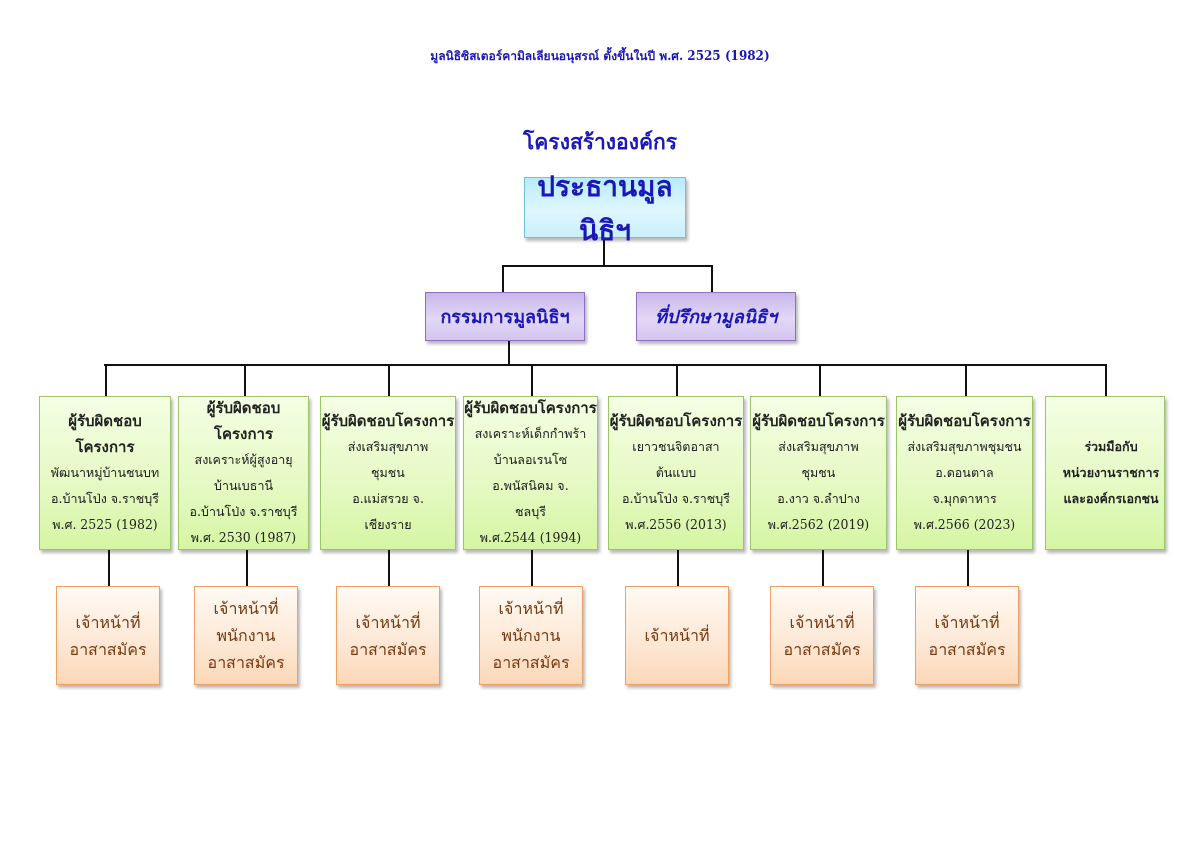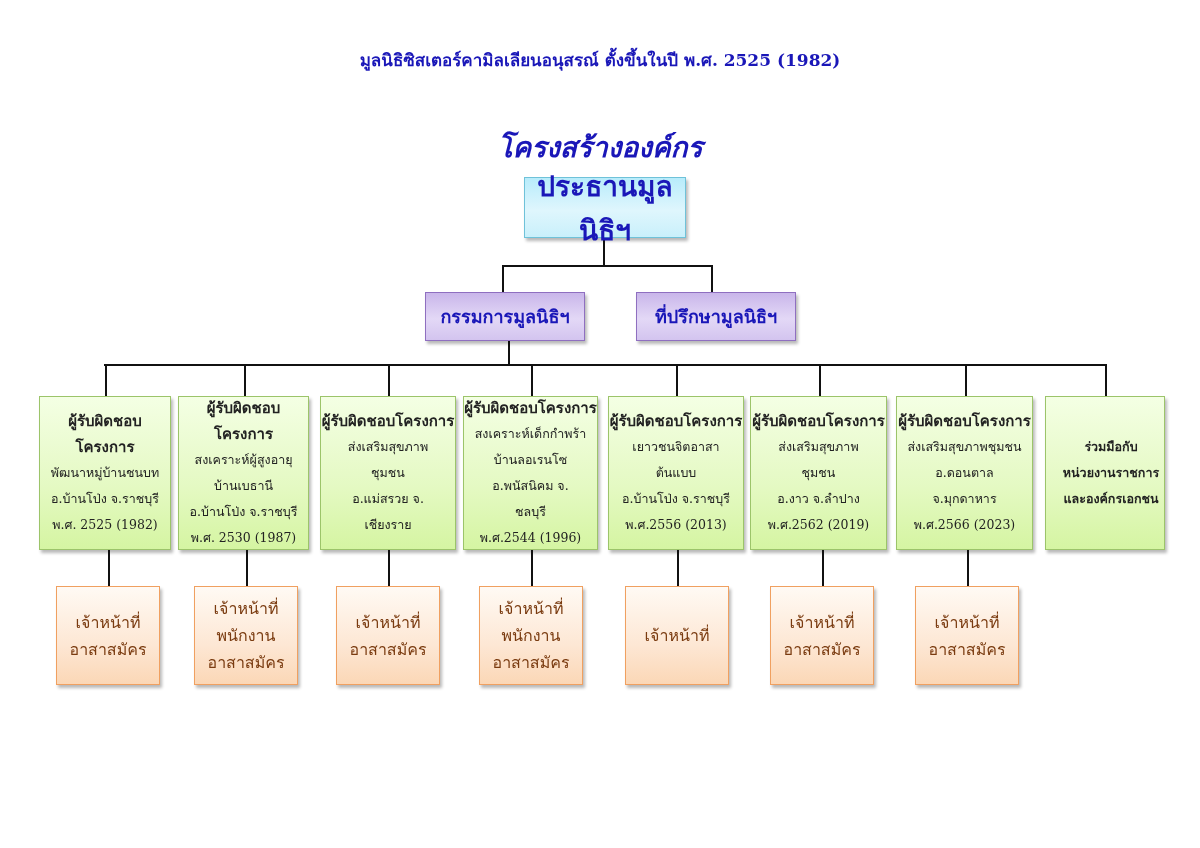--- a/index.html
+++ b/index.html
@@ -1,19 +1,19 @@
 <!DOCTYPE html>
 <html><head>
 <meta charset="utf-8">
 <style>
   html, body { margin:0; padding:0; background:#ffffff; }
   body { width:1200px; height:848px; position:relative; overflow:hidden; font-family:"DejaVu Serif","Liberation Serif",serif; }
   .title { position:absolute; left:0; width:1200px; text-align:center; color:#1a17b8; font-weight:bold; }
-  #main-title { top:46px; font-size:17px; }
-  #sub-title { top:125px; font-size:28px;font-style:italic; }
+  #main-title { top:46px; font-size:12px; }
+  #sub-title { top:125px; font-size:21px; }
   .box { position:absolute; box-sizing:border-box; text-align:center; display:flex; flex-direction:column; justify-content:center; align-items:center; box-shadow:2px 3px 3px rgba(0,0,0,0.28); }
   .box-chair { left:524px; top:177px; width:162px; height:61px; background:linear-gradient(#b8ecfb,#dff6fd 55%,#c9f0fb); border:1.5px solid #6fc2d9; color:#1a17b8; font-size:28px; font-weight:bold; }
   .box-purple { top:292px; height:49px; background:linear-gradient(#c9b6ea,#e3d8f6 55%,#d3c4ef); border:1.5px solid #8f6fc0; color:#1a17b8; font-size:18px; font-weight:bold; }
   .box-green { top:396px; height:154px; background:linear-gradient(#f4ffe4,#e4f9c2 60%,#d5f5a2); border:1.5px solid #9cc46a; color:#222; font-size:12.5px; line-height:26px; }
   .box-green .head { font-weight:bold; font-size:15px; }
   .box-orange { top:586px; height:99px; background:linear-gradient(#fffaf4,#fde7d4 60%,#fbd7b6); border:1.5px solid #f0a060; color:#7a3b10; font-size:16px; line-height:27px; }
   .line { position:absolute; background:#111; }
 </style>
 </head>
 <body>
@@ -27,21 +27,21 @@
 <div class="line" style="left:711px;top:265px;width:2px;height:28px;"></div>
 <div class="line" style="left:508px;top:341px;width:2px;height:24px;"></div>
 <div class="line" style="left:104px;top:364px;width:1002px;height:2px;"></div>
 
 <div class="box box-chair">
   <span>ประธานมูลนิธิฯ</span>
 </div>
 <div class="box box-purple" style="left:425px;width:160px;align-items:center;">
   <span>กรรมการมูลนิธิฯ</span>
 </div>
-<div class="box box-purple" style="left:636px;width:160px;">
+<div class="box box-purple" style="left:636px;width:160px;font-style:italic;">
   <span>ที่ปรึกษามูลนิธิฯ</span>
 </div>
 
 <div id="projects">
     <div class="line" style="left: 105px; top: 364px; width: 2px; height: 32px;"></div>
     <div class="box box-green" style="left: 39px; width: 132px;">
       <div class="head">ผู้รับผิดชอบโครงการ</div>
       <div>พัฒนาหมู่บ้านชนบท</div>
       <div>อ.บ้านโป่ง จ.ราชบุรี</div>
       <div>พ.ศ. 2525 (1982)</div>
@@ -78,21 +78,21 @@
       <div>เจ้าหน้าที่</div>
       <div>อาสาสมัคร</div>
     </div>
     <div class="line" style="left: 531px; top: 364px; width: 2px; height: 32px;"></div>
     <div class="box box-green" style="left: 463px; width: 135px;">
       <div class="head">ผู้รับผิดชอบโครงการ</div>
       <div>สงเคราะห์เด็กกำพร้า</div>
       <div>บ้านลอเรนโซ</div>
       <div>อ.พนัสนิคม จ.</div>
       <div>ชลบุรี</div>
-      <div>พ.ศ.2544 (1996)</div>
+      <div>พ.ศ.2544 (1994)</div>
     </div>
     <div class="line" style="left: 531px; top: 550px; width: 2px; height: 36px;"></div>
     <div class="box box-orange" style="left: 479px; width: 104px;">
       <div>เจ้าหน้าที่</div>
       <div>พนักงาน</div>
       <div>อาสาสมัคร</div>
     </div>
     <div class="line" style="left: 676px; top: 364px; width: 2px; height: 32px;"></div>
     <div class="box box-green" style="left: 608px; width: 136px;">
       <div class="head">ผู้รับผิดชอบโครงการ</div>

